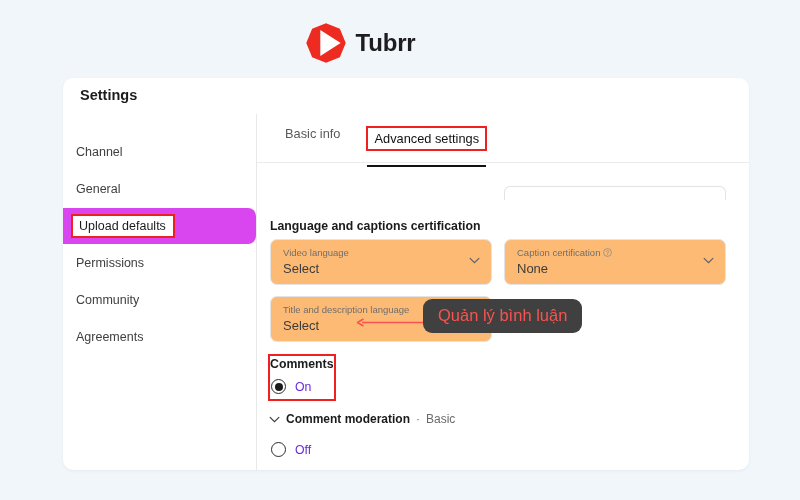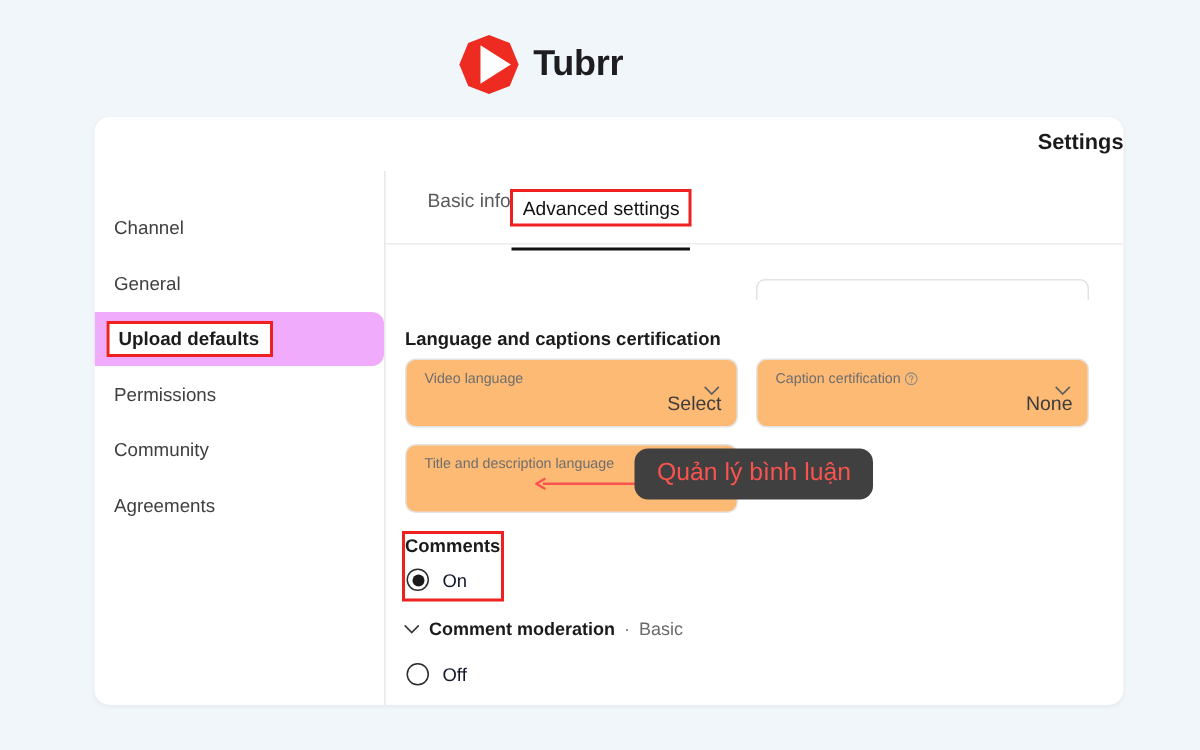--- a/index.html
+++ b/index.html
@@ -23,56 +23,55 @@
   }
 
   
   .card {
     position: absolute; left: 63px; top: 78px;
     width: 686px; height: 392px;
     background: #ffffff;
     border-radius: 10px;
     box-shadow: 0 1px 3px rgba(30,50,80,0.06);
     overflow: hidden;
-    text-align: right;
   }
   .card-header {
     height: 36px; padding: 9px 0 0 17px;
     font-size: 14.5px; font-weight: 700; color: #1b1b1b;
   }
   .card-body { display: flex; height: 356px; }
 
   
   .sidebar {
     width: 194px; border-right: 1px solid #e8e8e8;
     padding-top: 20px; flex: 0 0 194px;
     position: relative;
   }
   .side-item {
     height: 36px; display: flex; align-items: center;
     padding-left: 13px; font-size: 12.5px; color: #404040;
     margin-bottom: 1px;
   }
   .side-item.active {
-    background: #f0abfc;
+    background: #d946ef;
     border-radius: 0 8px 8px 0;
-    font-weight: 700; color: #1b1b1b;
+    font-weight: 400; color: #1b1b1b;
     width: 100%;
   }
   .side-item.active .side-label {
     border: 2.2px solid #ee2020;
     padding: 3px 7px 3px 6px;
     margin-left: -5px;
     background: #fff;
   }
 
   
   .content { flex: 1; position: relative; padding: 0 0 0 15px; }
 
-  .tabs { display: flex; padding: 12px 4px 0 13px; position: relative; }
+  .tabs { display: flex; gap: 26px; padding: 12px 4px 0 13px; position: relative; }
   .tab {
     font-size: 12.8px; color: #5a5a5a; padding-bottom: 12px; position: relative;
   }
   .tab.active { color: #111; font-weight: 400; }
   .tab.active .tab-label {
     border: 2.2px solid #ee2020; padding: 3px 6px; display: inline-block;
   }
   .tab.active::after {
     content: ""; position: absolute; left: 1px; right: 1px; bottom: -4px;
     height: 2.5px; background: #121212;
@@ -121,21 +120,21 @@
   #r-on  { left: 14px; top: 265px; }
   #r-off { left: 14px; top: 328px; }
   .radio {
     width: 15px; height: 15px; border-radius: 50%;
     border: 1.8px solid #2b2b2b; position: relative; flex: 0 0 15px;
   }
   .radio.checked::after {
     content: ""; position: absolute; left: 2.5px; top: 2.5px;
     width: 8px; height: 8px; border-radius: 50%; background: #1b1b1b;
   }
-  .radio-label { font-size: 12.3px; color: #0f172a; }
+  .radio-label { font-size: 12.3px; color: #6d28d9; }
 
   .moderation {
     position: absolute; left: 12px; top: 298px;
     display: flex; align-items: center; gap: 6px;
     font-size: 12px; color: #1b1b1b; font-weight: 700;
   }
   .moderation .muted { font-weight: 400; color: #6a6a6a; }
   .chev-sm { width: 11px; height: 7px; }
 
   

